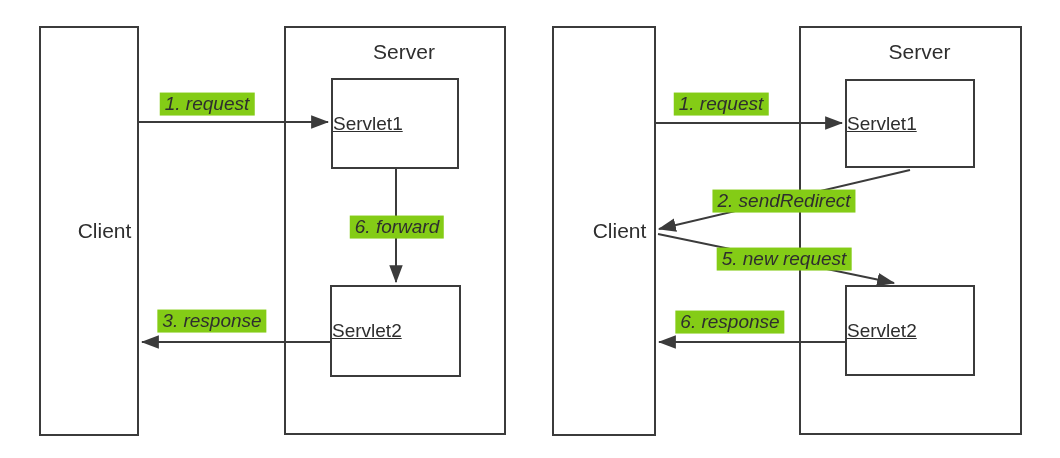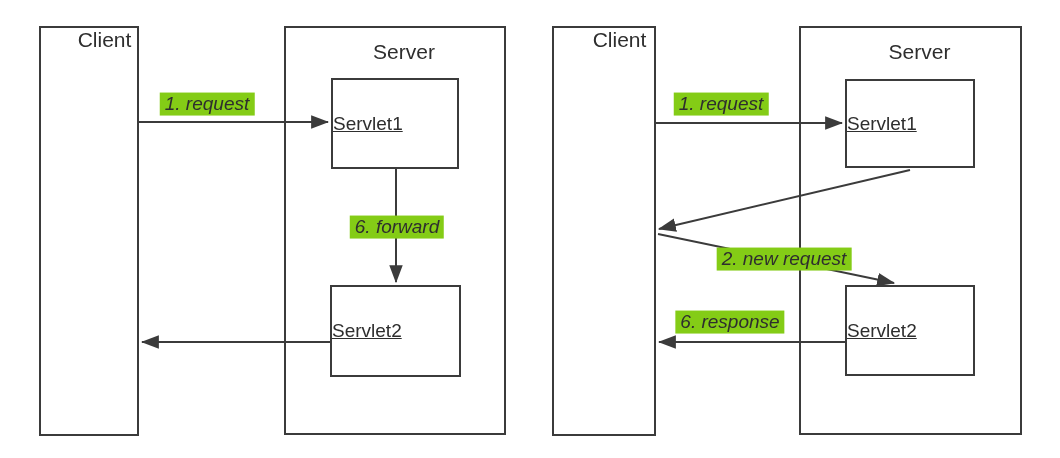--- a/index.html
+++ b/index.html
@@ -24,21 +24,21 @@
     height: 458px;
   }
   .box {
     position: absolute;
     box-sizing: border-box;
     border: 2px solid #3b3b3b;
     background: #ffffff;
   }
   .client-box {
     display: flex;
-    align-items: flex-start;
+    align-items: center;
     justify-content: center;
     font-size: 21px;
     padding-left: 31px;
   }
   .server-box {
     background: transparent;
   }
   .server-title {
     position: absolute;
     left: 9px;
@@ -97,34 +97,36 @@
   <div class="box servlet-box" style="left:331px; top:78px; width:128px; height:91px;">
     <span>Servlet1</span>
   </div>
 
   <div class="box servlet-box" style="left:330px; top:285px; width:131px; height:92px;">
     <span>Servlet2</span>
   </div>
 
   <div class="arrow-label" style="left:207px; top:104px;">1. request</div>
   <div class="arrow-label" style="left:397px; top:227px;">6. forward</div>
+  <div class="arrow-label" style="left:212px; top:321px;">3. response</div>
 
   <div class="box client-box" style="left:552px; top:26px; width:104px; height:410px;">
     <span>Client</span>
   </div>
 
   <div class="box server-box" style="left:799px; top:26px; width:223px; height:409px;">
     <div class="server-title">Server</div>
   </div>
 
   <div class="box servlet-box" style="left:845px; top:79px; width:130px; height:89px;">
     <span>Servlet1</span>
   </div>
 
   <div class="box servlet-box" style="left:845px; top:285px; width:130px; height:91px;">
     <span>Servlet2</span>
   </div>
 
   <div class="arrow-label" style="left:721px; top:104px;">1. request</div>
-  <div class="arrow-label" style="left:784px; top:259px;">2. new request</div>
+  <div class="arrow-label" style="left:784px; top:201px;">2. sendRedirect</div>
+  <div class="arrow-label" style="left:784px; top:259px;">5. new request</div>
   <div class="arrow-label" style="left:730px; top:322px;">6. response</div>
 
 </div>
 
 </body></html>

